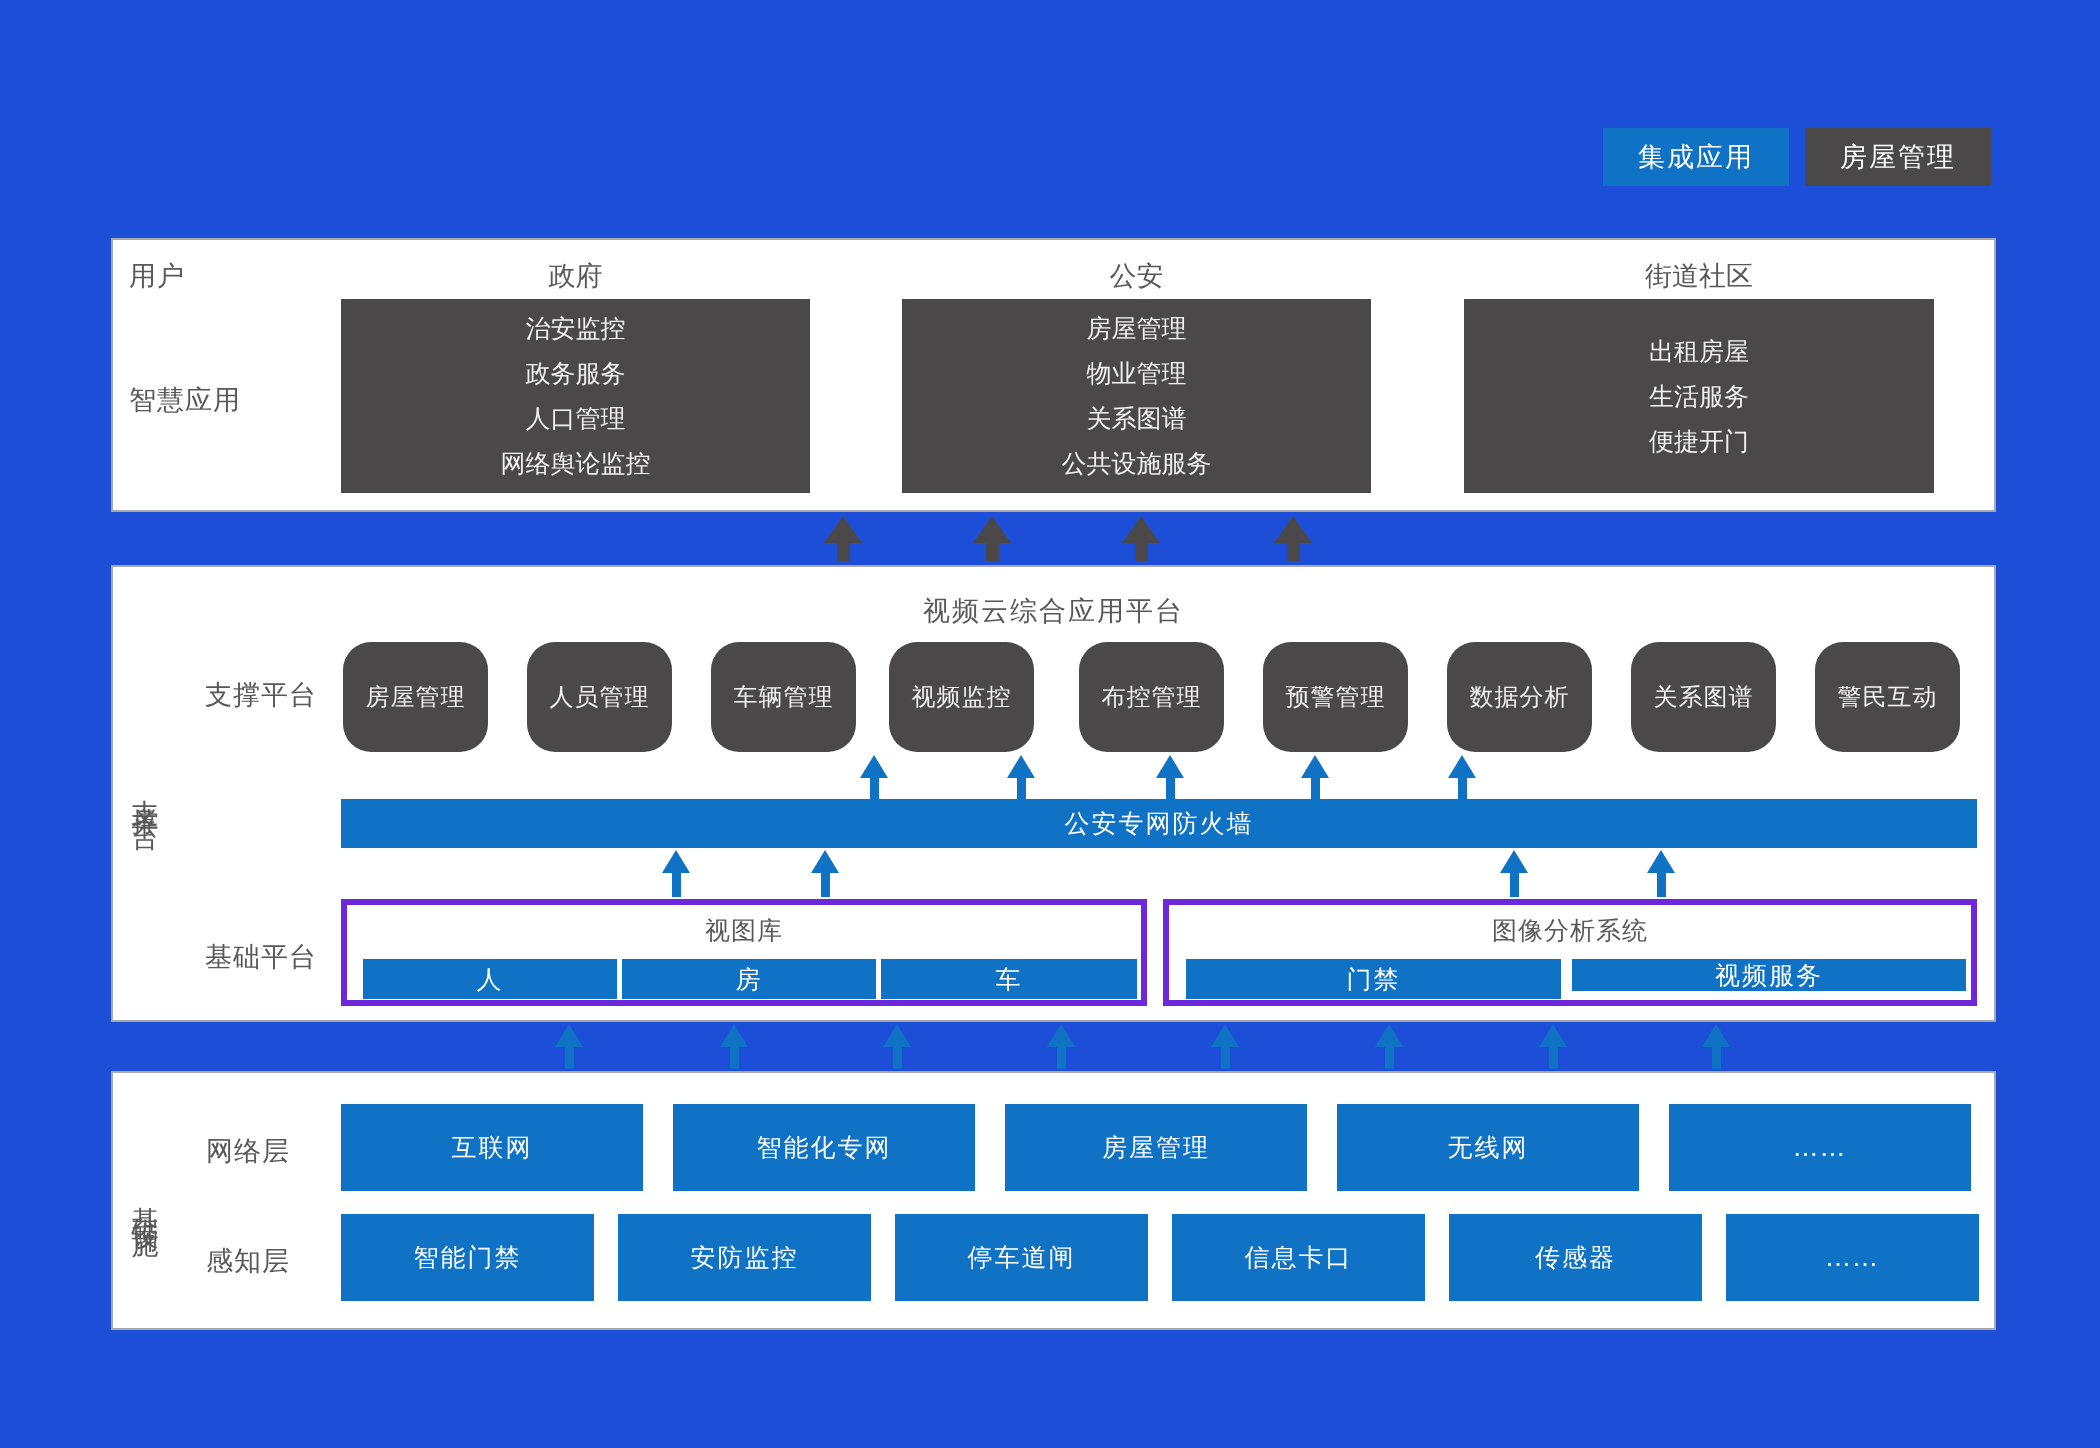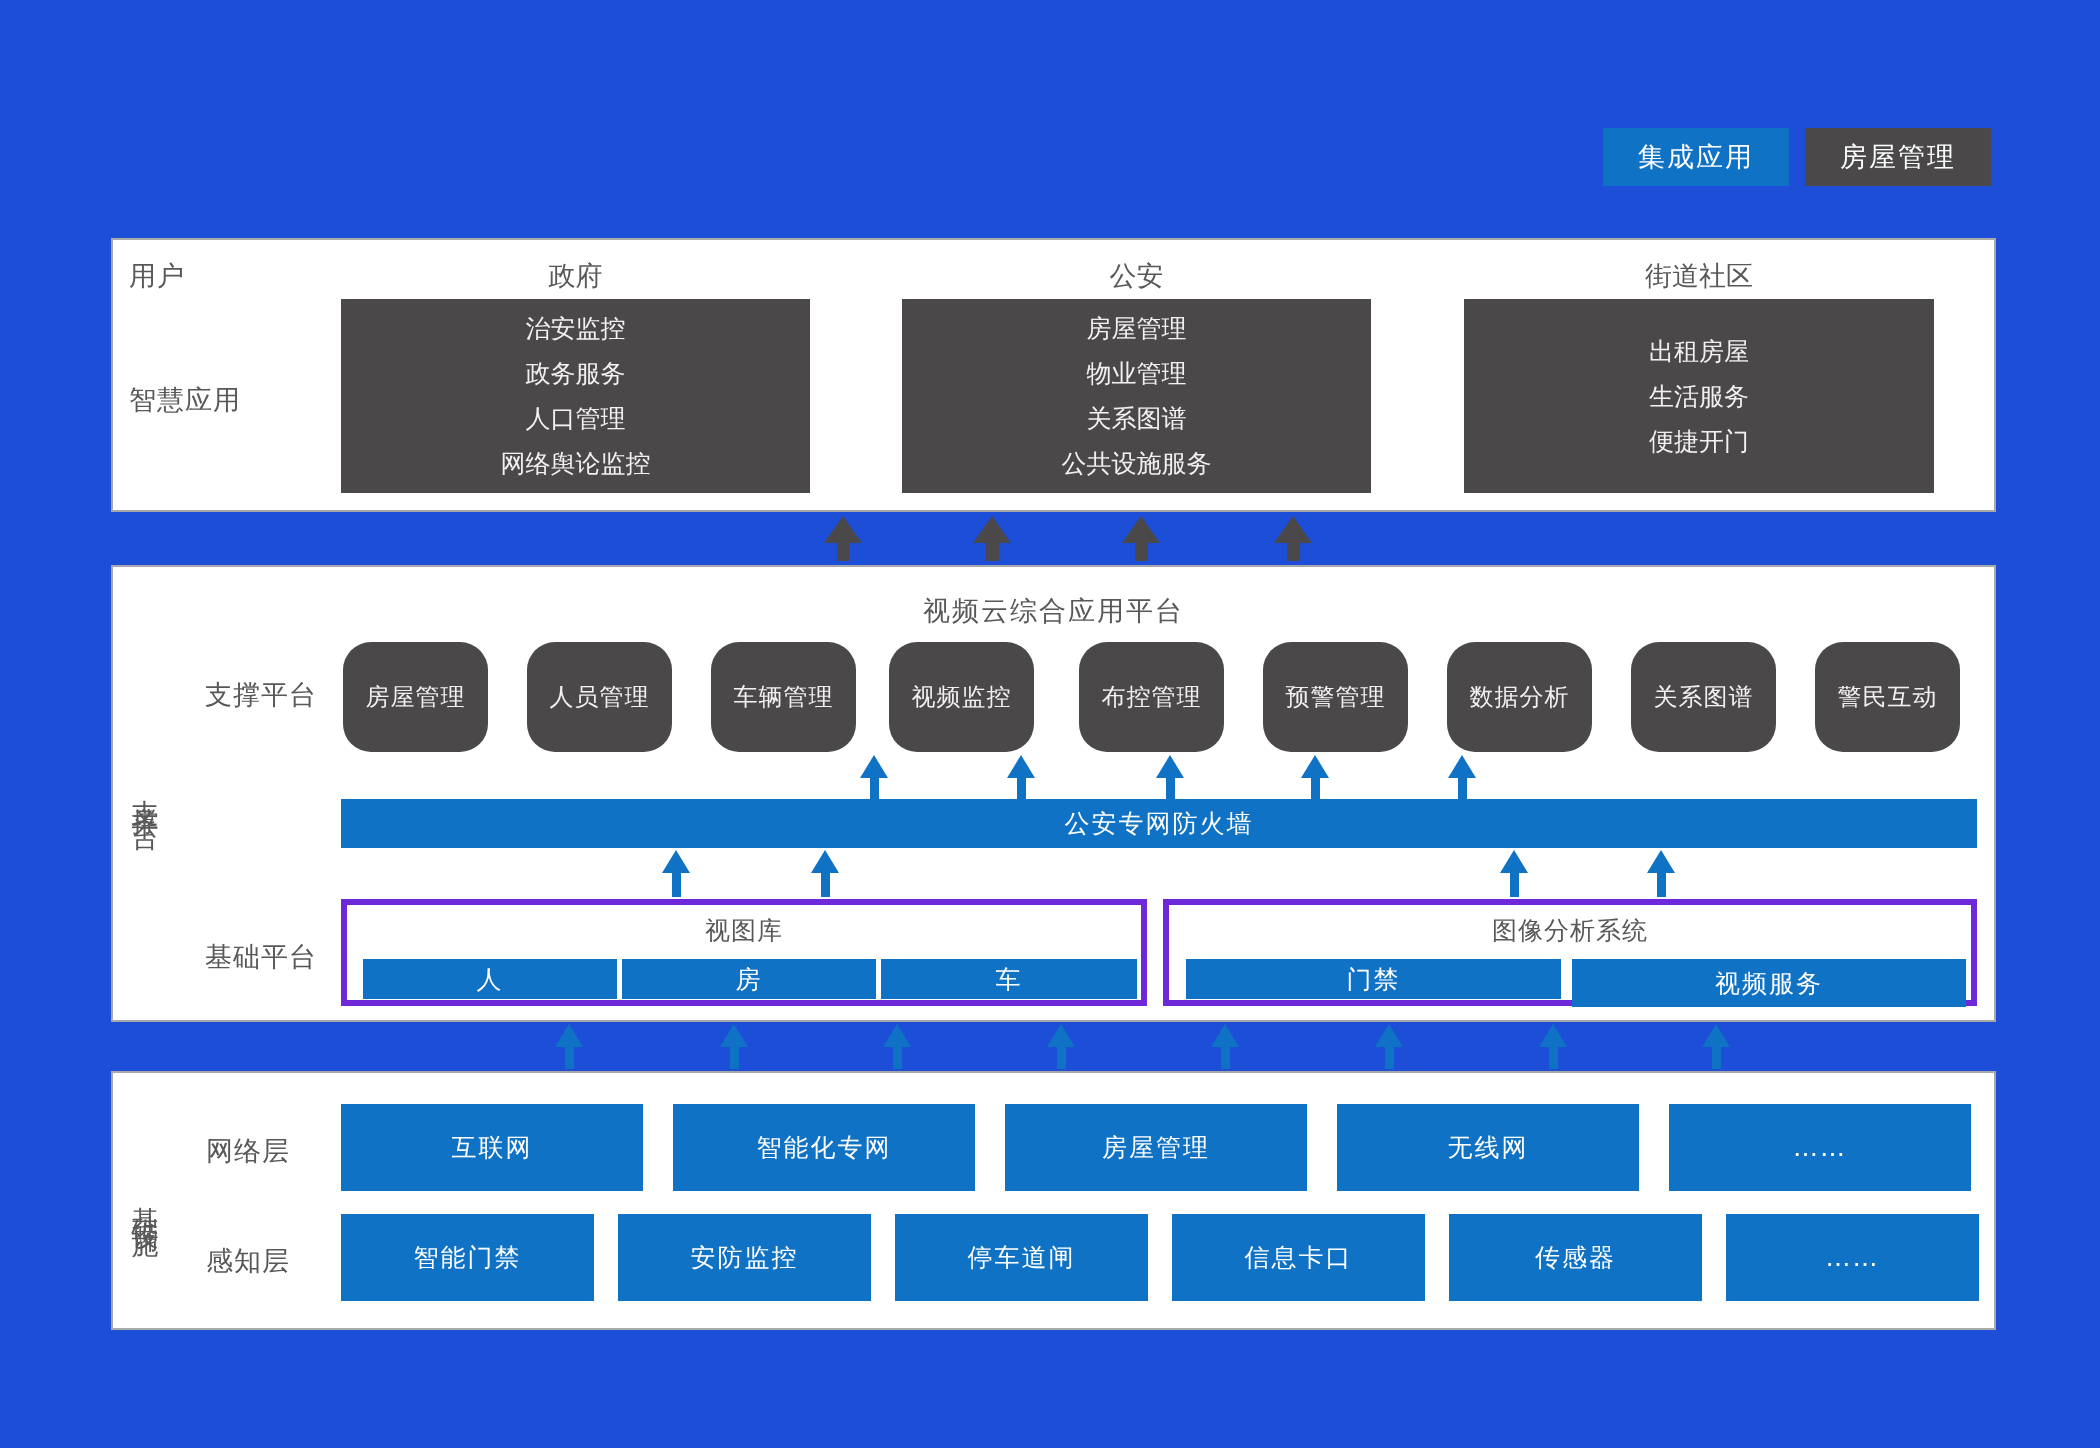--- a/index.html
+++ b/index.html
@@ -162,21 +162,21 @@
     <div class="abs platform" style="left:228px;top:332px;width:806px;height:107px;">
       <div class="platform-title">视图库</div>
       <div class="abs bluebar" style="left:16px;top:54px;width:254px;height:40px;">人</div>
       <div class="abs bluebar" style="left:275px;top:54px;width:254px;height:40px;">房</div>
       <div class="abs bluebar" style="left:534px;top:54px;width:256px;height:40px;">车</div>
     </div>
 
     <div class="abs platform" style="left:1050px;top:332px;width:814px;height:107px;">
       <div class="platform-title">图像分析系统</div>
       <div class="abs bluebar" style="left:17px;top:54px;width:375px;height:40px;">门禁</div>
-      <div class="abs bluebar" style="left:403px;top:54px;width:394px;height:48px;">视频服务</div>
+      <div class="abs bluebar" style="left:403px;top:54px;width:394px;height:32px;">视频服务</div>
     </div>
   </div>
 
   <div class="abs arrow arrow-blue" style="left:555px;top:1024px;height:45px;">
       <div class="head"></div>
       <div class="stem"></div>
     </div>
   <div class="abs arrow arrow-blue" style="left:720px;top:1024px;height:45px;">
       <div class="head"></div>
       <div class="stem"></div>

